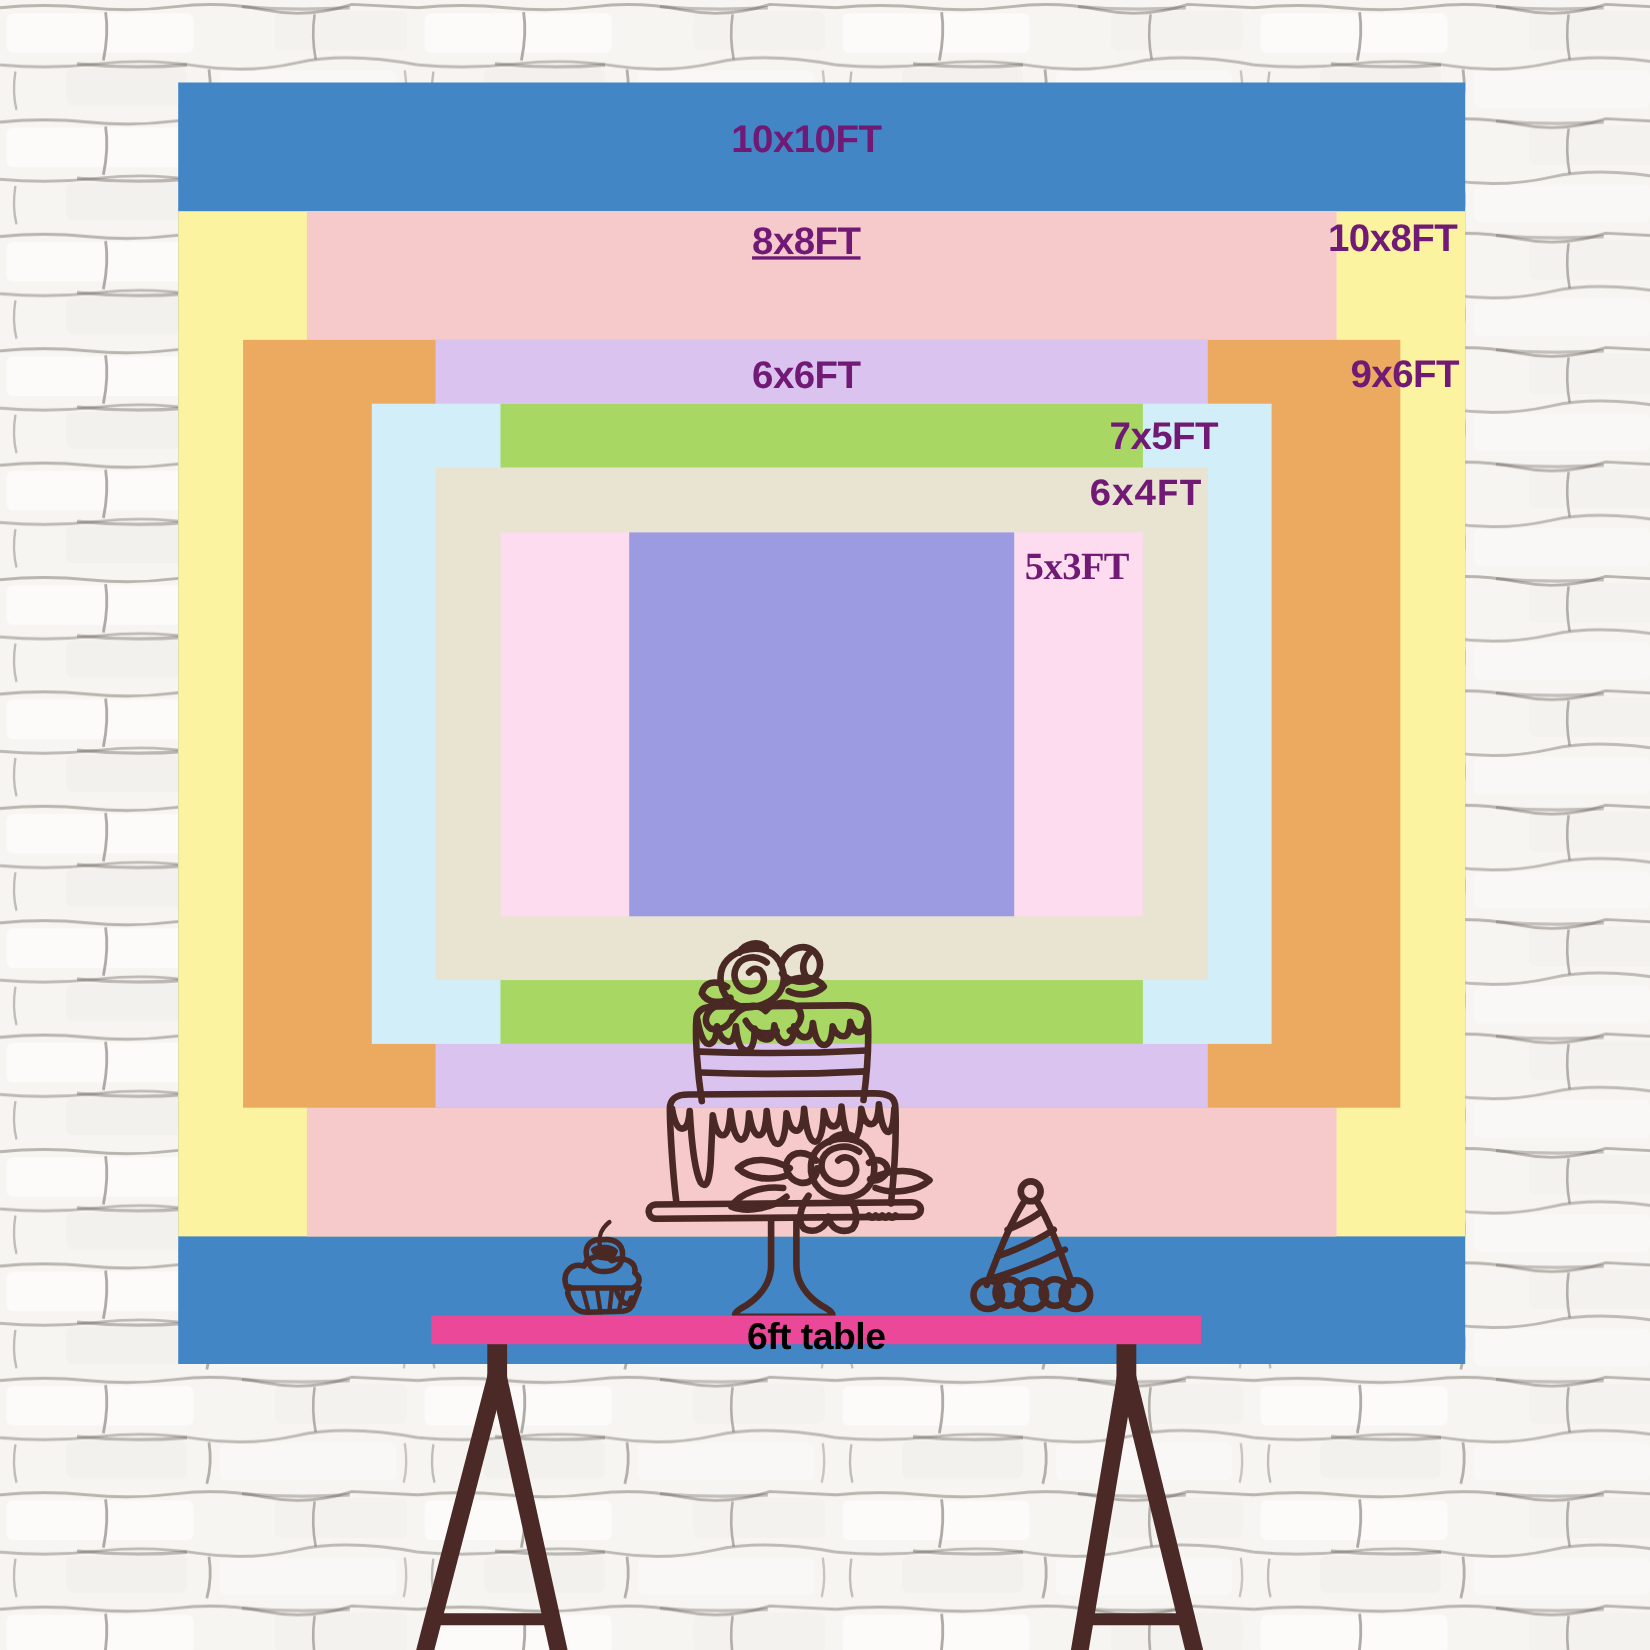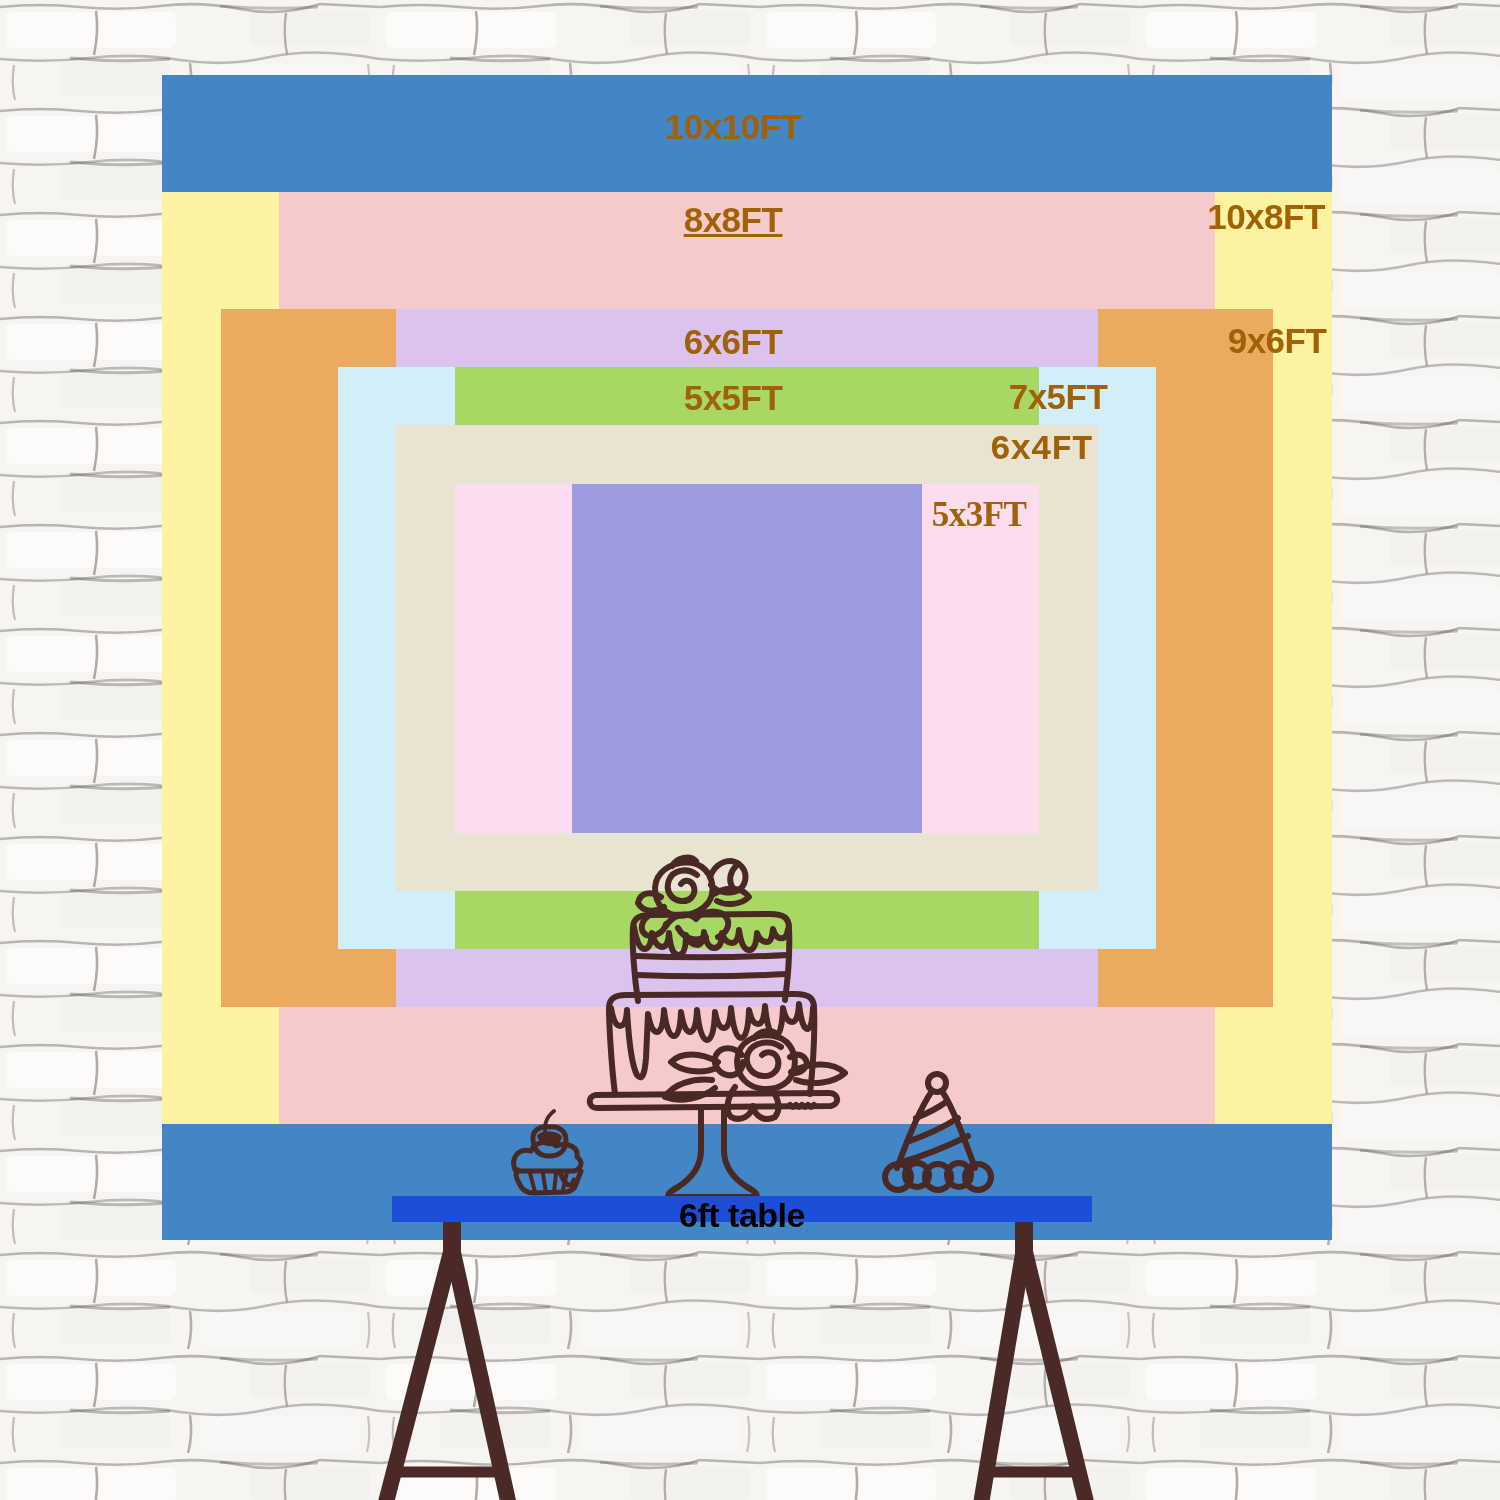--- a/index.html
+++ b/index.html
@@ -3,21 +3,21 @@
 <meta charset="utf-8">
 <style>
   html,body{margin:0;padding:0;}
   body{width:1500px;height:1500px;overflow:hidden;background:#f6f4f1;}
   #stage{position:relative;width:1500px;height:1500px;font-family:"Liberation Sans",sans-serif;}
   #wall{position:absolute;left:0;top:0;z-index:0;}
   .layer{position:absolute;z-index:1;}
   .size-label{
     position:absolute;z-index:2;
     font:700 35px "Liberation Sans",sans-serif;
-    letter-spacing:-0.5px;color:#a16207;text-align:center;white-space:nowrap;
+    letter-spacing:-0.5px;color:#701a75;text-align:center;white-space:nowrap;
   }
   .shift{transform:translateX(-14px);}
   
   .l-10x10{left:162px;top:75px;width:1170px;height:1165px;}
   .l-10x8 {left:162px;top:192px;width:1170px;height:932px;}
   .l-8x8  {left:279px;top:192px;width:936px;height:932px;}
   .l-9x6  {left:221px;top:309px;width:1052px;height:698px;}
   .l-6x6  {left:396px;top:309px;width:702px;height:698px;}
   .l-7x5  {left:338px;top:367px;width:818px;height:582px;}
   .l-5x5  {left:455px;top:367px;width:584px;height:582px;}
@@ -80,21 +80,20 @@
   <div class="layer l-6x4" style="background-color: rgb(233, 227, 210);"></div>
   <div class="layer l-5x3" style="background-color: rgb(252, 220, 238);"></div>
   <div class="layer l-3x3" style="background-color: rgb(156, 155, 225);"></div>
 
   <div class="size-label lab-10x10 shift">10x10FT</div>
   <div class="size-label lab-10x8">10x8FT</div>
   <div class="size-label lab-8x8 shift">8x8FT</div>
   <div class="size-label lab-9x6">9x6FT</div>
   <div class="size-label lab-6x6 shift">6x6FT</div>
   <div class="size-label lab-7x5">7x5FT</div>
-  <div class="size-label lab-5x5 shift">5x5FT</div>
   <div class="size-label lab-6x4">6x4FT</div>
   <div class="size-label lab-5x3">5x3FT</div>
 
   <svg id="decor" width="1500" height="1500" viewBox="0 0 1500 1500" aria-hidden="true">
 
     <g fill="none" stroke-width="6" stroke-linecap="round" stroke-linejoin="round" stroke="#4a2824">
 
       <path d="M638 1001 C634 975 632 944 633 928 C633 918 640 915 650 915 L770 914 C784 914 789 918 789 928 C790 950 788 978 785 1000"></path>
       <path d="M636 956 Q711 959 788 955"></path>
       <path d="M637 975 Q711 978 787 974"></path>
@@ -154,17 +153,17 @@
       <path stroke-width="16" d="M452 1248 L384 1510"></path>
       <path stroke-width="16" d="M452 1248 L510 1510"></path>
       <path stroke-width="11" d="M390 1472 L502 1472"></path>
       <path stroke-width="18" d="M1024 1221 L1024 1259"></path>
       <path stroke-width="16" d="M1024 1248 L980 1510"></path>
       <path stroke-width="16" d="M1024 1248 L1088 1510"></path>
       <path stroke-width="11" d="M986 1472 L1080 1472"></path>
     </g>
   </svg>
 
-  <div id="table-bar" style="background-color: #1d4ed8;">
+  <div id="table-bar" style="background-color: #ec4899;">
     <span id="table-label">6ft table</span>
   </div>
 
 </div>
 
 </body></html>

